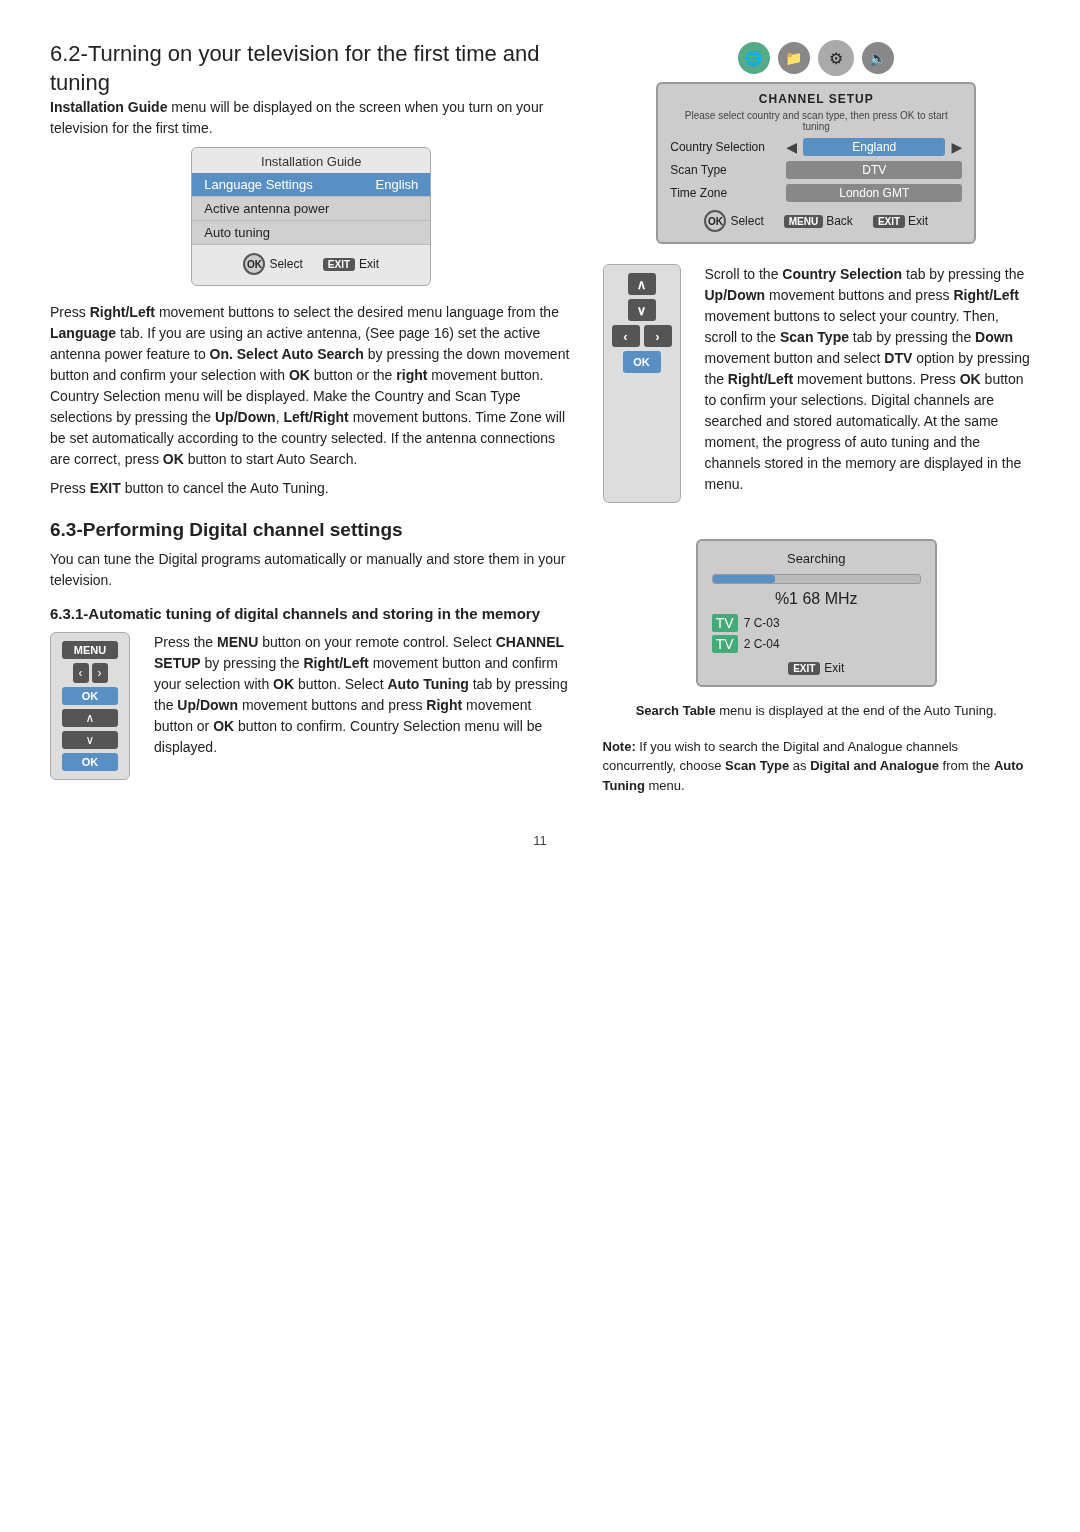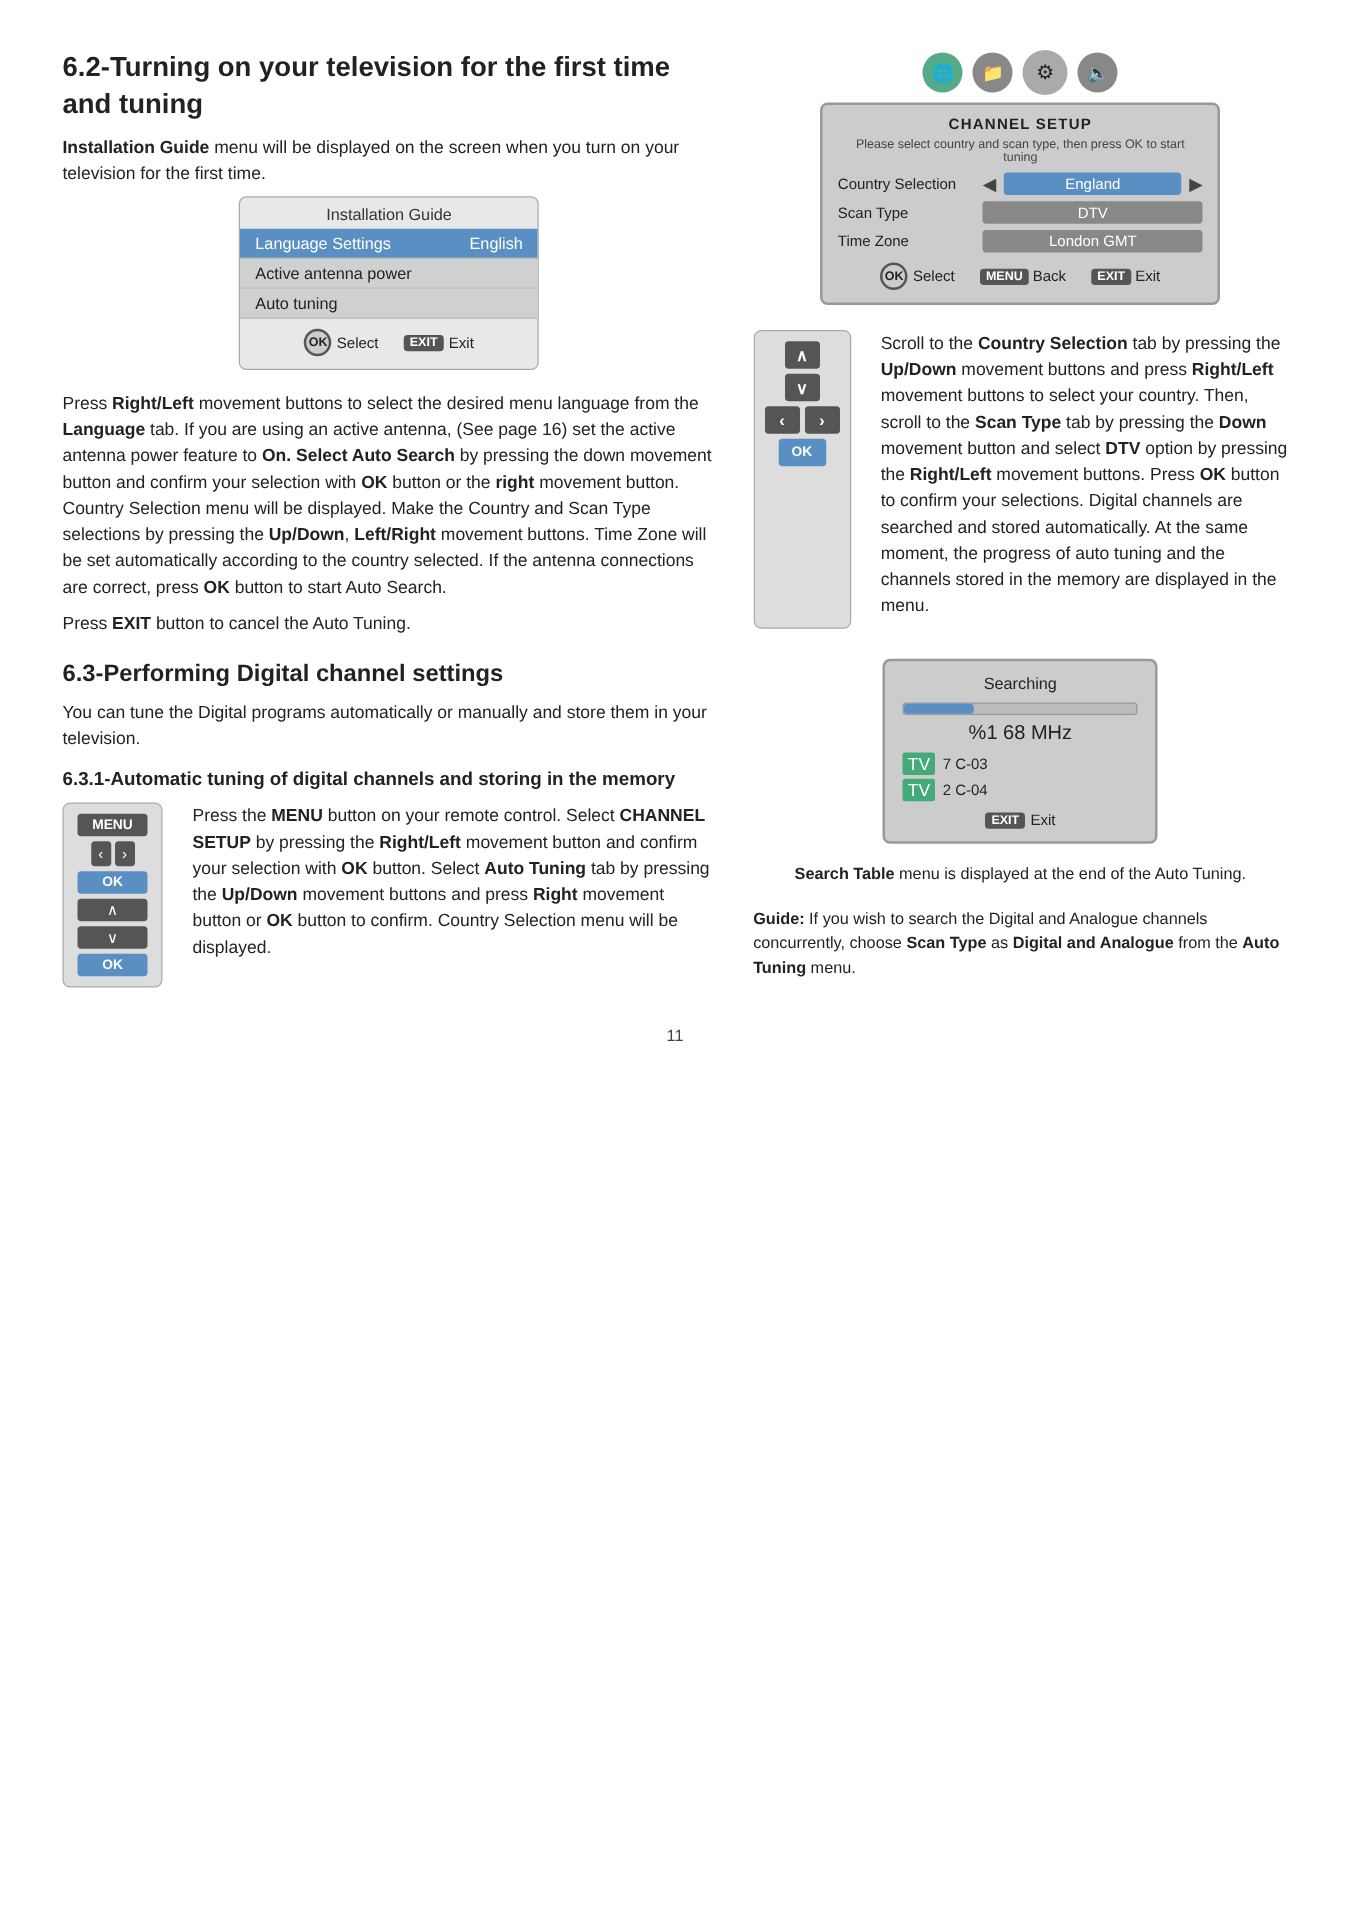--- a/index.html
+++ b/index.html
@@ -7,22 +7,21 @@
       font-family: Arial, sans-serif;
       font-size: 14px;
       background: #fff;
       color: #222;
       width: 1080px;
       min-height: 1532px;
       padding: 40px 50px;
     }
     h1 {
       font-size: 22px;
-      font-weight: bold;
-      margin-bottom: 10px;
+      font-weight: normal;
       line-height: 1.3;
     }
     h2 {
       font-size: 19px;
       font-weight: bold;
       margin-bottom: 8px;
       margin-top: 20px;
     }
     h3 {
       font-size: 15px;
@@ -215,24 +214,24 @@
       display: flex;
       gap: 14px;
       margin-bottom: 16px;
     }
 
     
     .searching-box {
       border: 2px solid #999;
       border-radius: 6px;
       background: #ccc;
-      width: 220px;
+      width: 241px;
       padding: 10px 14px 10px;
       font-size: 12px;
-      margin-top: 8px;
+      margin-top: 20px;
     }
     .searching-title {
       text-align: center;
       font-size: 13px;
       margin-bottom: 8px;
     }
     .progress-bar {
       height: 10px;
       background: #bbb;
       border-radius: 3px;
@@ -481,18 +480,18 @@
           <span class="exit-badge">EXIT</span>
           <span>Exit</span>
         </div>
       </div>
     </div>
 
     <p style="margin-top:14px;font-size:13px;">
       <strong>Search Table</strong> menu is displayed at the end of the Auto Tuning.
     </p>
     <p style="font-size:13px;margin-top:8px;">
-      <strong>Guide:</strong> If you wish to search the Digital and Analogue channels concurrently, choose <strong>Scan Type</strong> as <strong>Digital and Analogue</strong> from the <strong>Auto Tuning</strong> menu.
+      <strong>Note:</strong> If you wish to search the Digital and Analogue channels concurrently, choose <strong>Scan Type</strong> as <strong>Digital and Analogue</strong> from the <strong>Auto Tuning</strong> menu.
     </p>
   </div>
 </div>
 
 <div class="page-number">11</div>
 
 </body></html>

